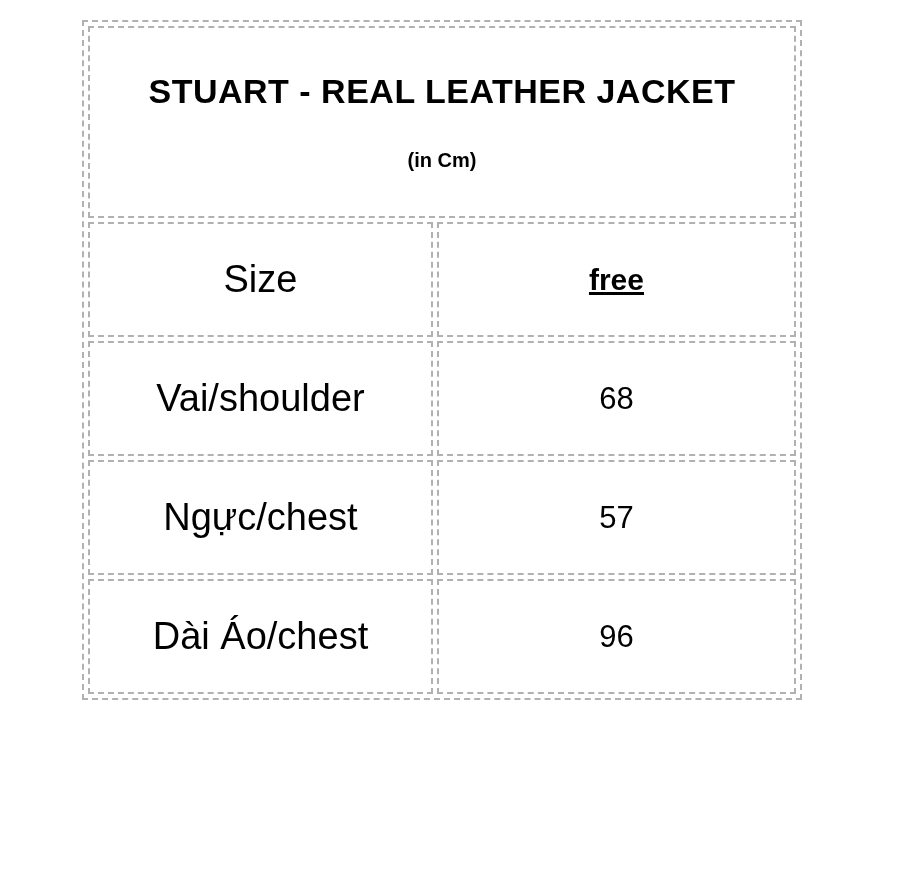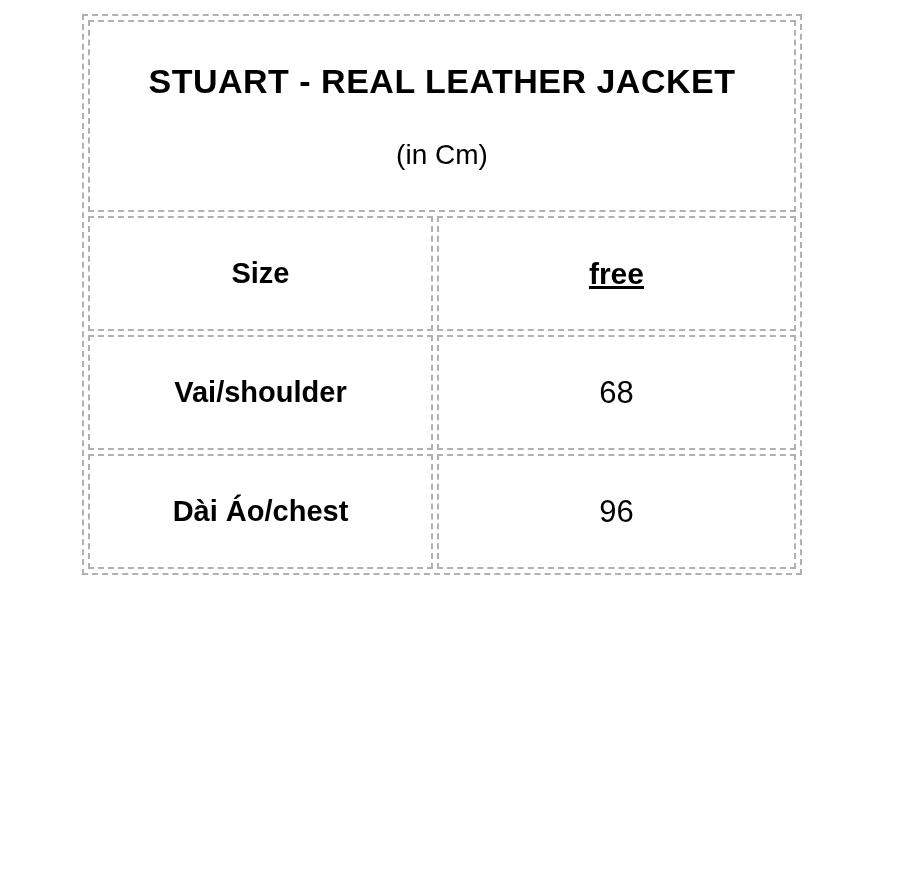--- a/index.html
+++ b/index.html
@@ -13,21 +13,21 @@
     overflow: hidden;
   }
   .canvas {
     position: relative;
     width: 920px;
     height: 880px;
   }
   table.size-chart {
     position: absolute;
     left: 82px;
-    top: 14px;
+    top: 20px;
     width: 720px;
     table-layout: fixed;
     border-collapse: separate;
     border-spacing: 4px;
     border: 2px dashed #b1b1b1;
   }
   col.col-label { width: 49%; }
   col.col-value { width: 51%; }
   td {
     border: 2px dashed #b1b1b1;
@@ -42,29 +42,29 @@
     align-items: center;
     gap: 38px;
   }
   .title {
     font-size: 34px;
     font-weight: bold;
     letter-spacing: 0.5px;
     white-space: nowrap;
   }
   .subtitle {
-    font-size: 28px;
-    font-weight: normal;
+    font-size: 20px;
+    font-weight: bold;
   }
   .col-header-row td,
   .data-row td { height: 109px; }
   tr.tall td { height: 143px; }
   .label-cell {
-    font-weight: bold;
-    font-size: 29px;
+    font-weight: normal;
+    font-size: 38px;
     line-height: 1.2;
     padding: 0 24px;
   }
   .value-cell {
     font-size: 31px;
     font-weight: normal;
   }
   .value-cell.value-bold {
     font-size: 30px;
     font-weight: bold;
@@ -93,20 +93,24 @@
       <tr class="col-header-row">
         <td class="label-cell">Size</td>
         <td class="value-cell value-bold">free</td>
       </tr>
 
       <tr class="data-row">
         <td class="label-cell">Vai/shoulder</td>
         <td class="value-cell">68</td>
       </tr>
 
+      <tr class="data-row">
+        <td class="label-cell">Ngực/chest</td>
+        <td class="value-cell">57</td>
+      </tr>
 
 
       <tr class="data-row">
         <td class="label-cell">Dài Áo/chest</td>
         <td class="value-cell">96</td>
       </tr>
     </tbody>
   </table>
 </div>
 

